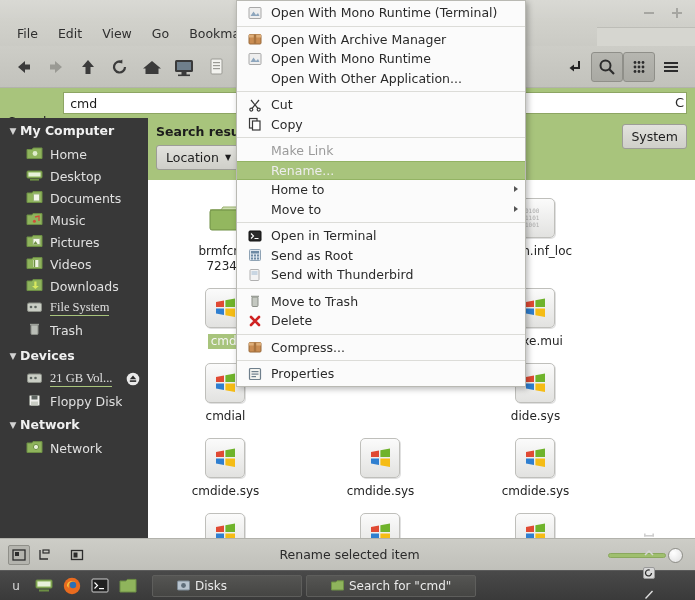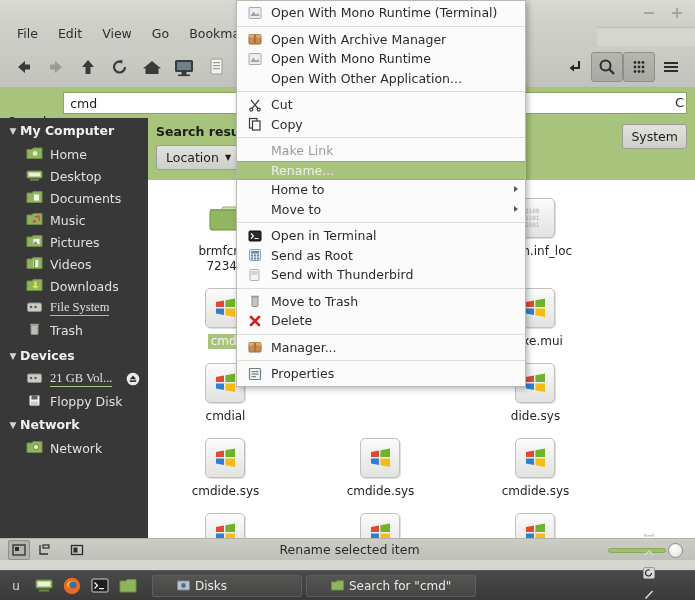--- a/index.html
+++ b/index.html
@@ -108,21 +108,21 @@
   .fico{ width:42px; height:42px; position:relative; margin-bottom:4px;}
   .ficoframe{
     width:40px; height:40px; border-radius:5px;
     background:linear-gradient(to bottom,#fbfbfb,#e2e2e0);
     border:1px solid #bfbfbb; box-shadow:1px 1px 0 rgba(0,0,0,.12);
     display:flex; align-items:center; justify-content:center;
   }
 
   
   .statusbar{
-    position:absolute; left:0; top:538px; width:695px; height:22px;
+    position:absolute; left:0; top:538px; width:695px; height:32px;
     background:linear-gradient(to bottom,#cdcdc7,#c0c0ba);
     border-top:1px solid #b2b2ac;
     display:flex; align-items:center; padding:0 8px;
   }
   .sb-btn{ width:22px; height:20px; display:flex; align-items:center; justify-content:center; margin-right:3px;}
   .sb-btn.pressed{ background:#b4b4ae; border:1px solid #8f8f89; border-radius:2px;}
   .statusbar .stext{ flex:1 1 auto; text-align:center; color:#2b2b2b; font-size:12.5px;}
   .zoomslider{ width:75px; height:18px; position:relative; margin-right:4px;}
   .zoomslider .track{ position:absolute; left:0; top:7px; width:58px; height:5px; border-radius:3px; background:#9fbf6e; border:1px solid #8aa85e;}
   .zoomslider .knob{ position:absolute; right:0; top:2px; width:15px; height:15px; border-radius:50%;
@@ -742,21 +742,21 @@
     <div class="cm-sep"></div>
 
     <div class="cm-item">
       <span class="cmico">
         <svg width="14" height="14" viewBox="0 0 14 14">
             <rect x="1" y="2.5" width="12" height="9.5" rx="1" fill="#c98c52" stroke="#9a6a3b"></rect>
             <rect x="1" y="2.5" width="12" height="3" fill="#deae79"></rect>
             <rect x="5.8" y="2.5" width="2.4" height="9.5" fill="#a8733f"></rect>
           </svg>
       </span>
-      <span>Manager...</span>
+      <span>Compress...</span>
     </div>
     <div class="cm-sep"></div>
 
     <div class="cm-item">
       <span class="cmico">
         <svg width="14" height="14" viewBox="0 0 14 14">
             <rect x="1.5" y="1.5" width="11" height="11" rx="1" fill="#f4f4f0" stroke="#6f7f8c" stroke-width="1.2"></rect>
             <g fill="#6f7f8c">
               <rect x="3.5" y="4" width="7" height="1.2"></rect>
               <rect x="3.5" y="6.5" width="7" height="1.2"></rect>

